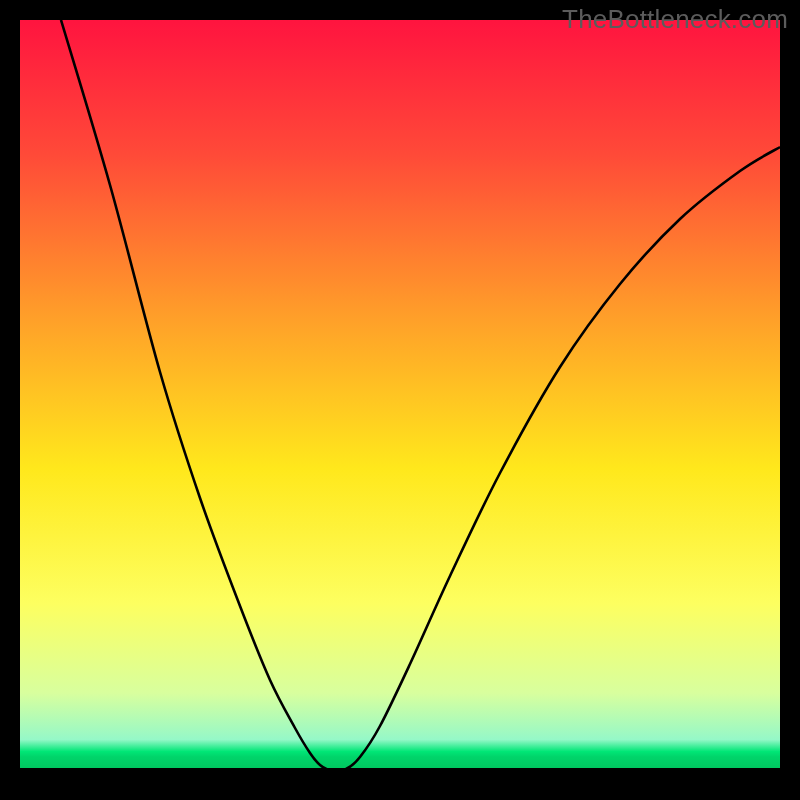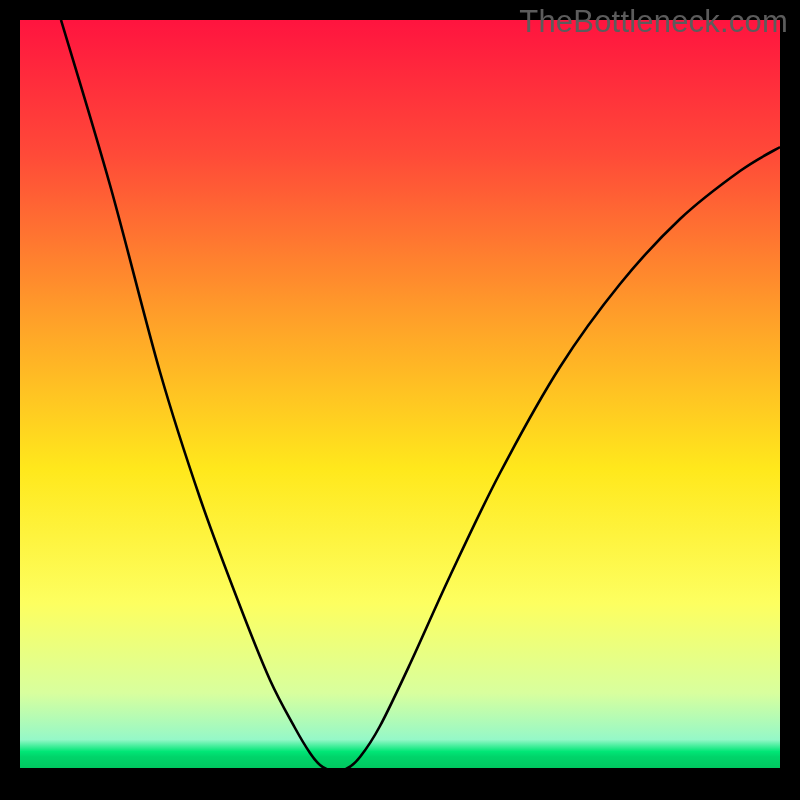--- a/index.html
+++ b/index.html
@@ -17,21 +17,21 @@
     height: 800px;
   }
   svg {
     display: block;
   }
   .watermark {
     position: absolute;
     top: 4px;
     right: 12px;
     color: #5c5c5c;
-    font-size: 31px;
+    font-size: 26px;
     font-weight: 400;
     letter-spacing: 0.2px;
     user-select: none;
     pointer-events: none;
   }
 </style>
 </head>
 <body>
 
 <div class="canvas-wrap">

